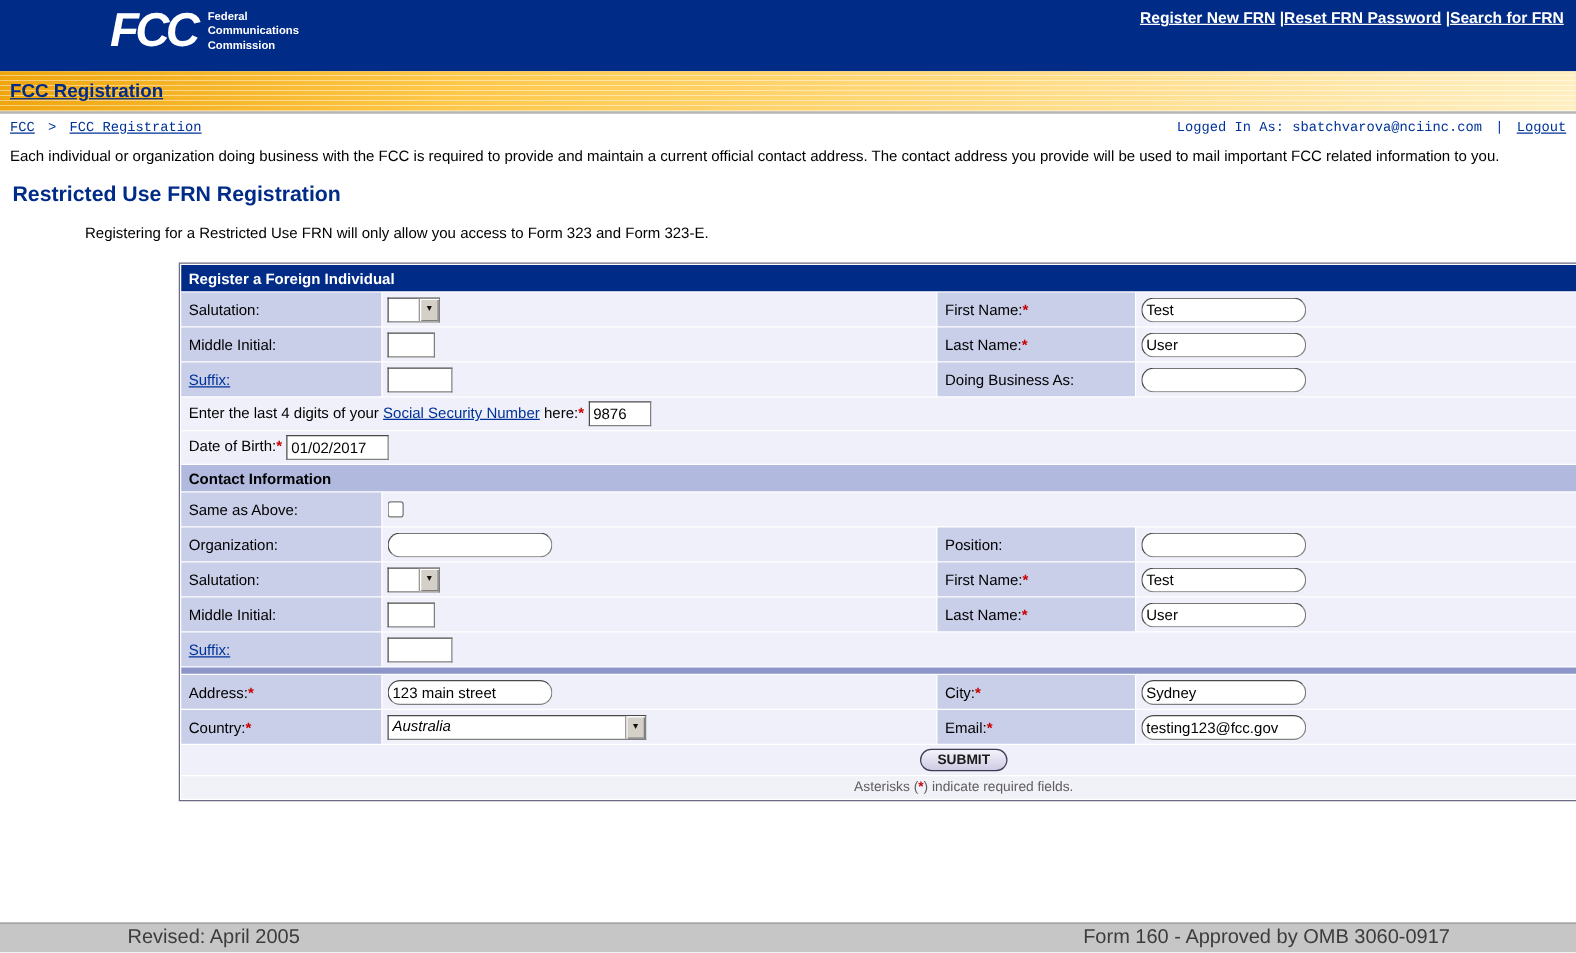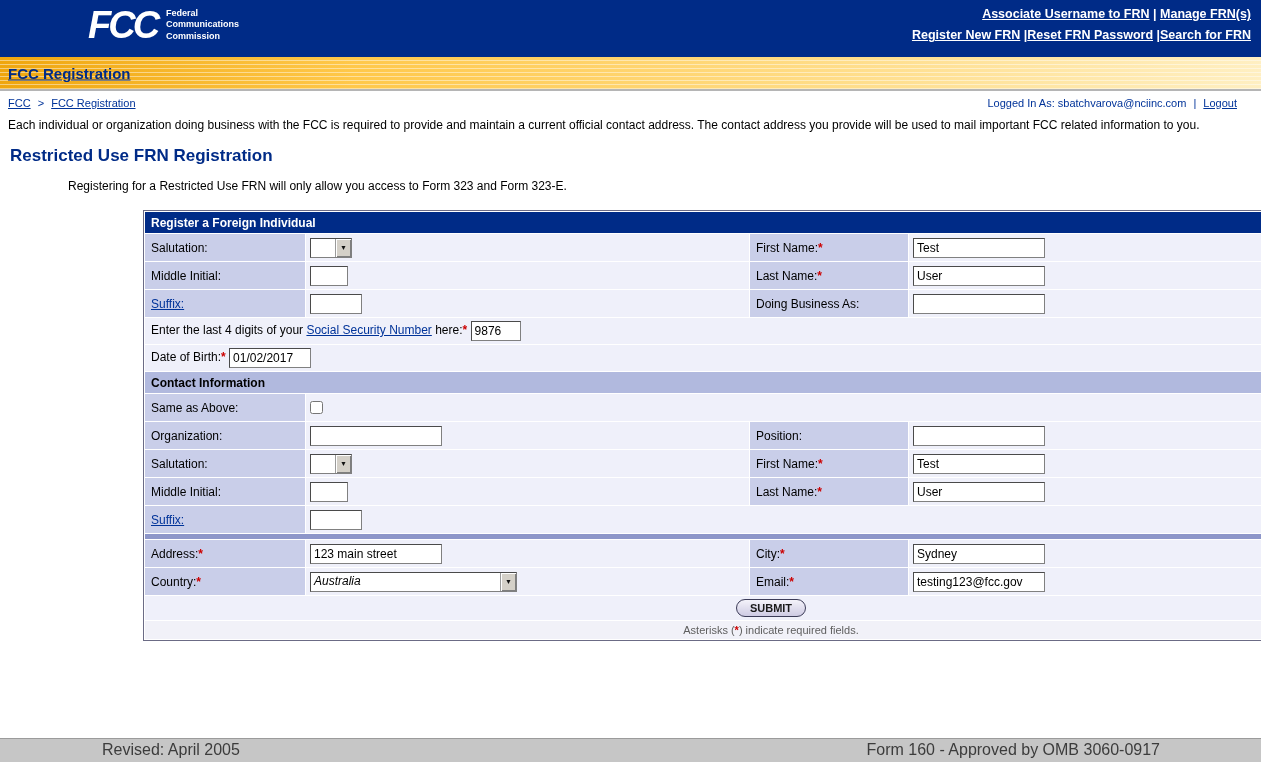--- a/index.html
+++ b/index.html
@@ -18,21 +18,21 @@
   .hdr-links .pipe{color:#fff;text-decoration:none;}
 
   
   .banner{height:32px;position:relative;border-bottom:2px solid #b5b5b5;
     background:
       repeating-linear-gradient(0deg, rgba(255,255,255,.45) 0 1px, rgba(255,255,255,0) 1px 4px),
       linear-gradient(90deg,#EFA60E 0%,#FFC84A 28%,#FFDC86 65%,#FFEFC2 100%);}
   .banner a{position:absolute;left:8px;top:50%;transform:translateY(-50%);color:#002B87;font-size:15px;font-weight:bold;text-decoration:underline;cursor:pointer;}
 
   
-  .crumbbar{display:flex;justify-content:space-between;align-items:flex-end;padding:6px 24px 4px 8px;font-size:11px;color:#003399;}
+  .crumbbar{display:flex;justify-content:space-between;align-items:flex-end;padding:6px 8px 4px 8px;font-size:11px;color:#003399;font-family:Liberation Mono, monospace;}
   .crumbbar a{color:#003399;text-decoration:underline;cursor:pointer;}
   .crumbbar .sep{margin:0 4px;color:#003399;}
   .crumbbar .pipe{margin:0 4px;}
 
   
   .intro{padding:5px 8px 0 8px;line-height:1.25;max-width:1250px;}
   .page-title{color:#002B87;font-size:17px;font-weight:bold;margin:13px 0 0 10px;}
   .page-sub{margin:13px 0 0 68px;}
 
   
@@ -46,21 +46,21 @@
   td.fullfld{background:#EFF0FA;padding:3px 6px;height:20px;}
   td.divider{background:#8D96C9;height:5px;padding:0;font-size:1px;line-height:1px;}
   td.submit-row{background:#EFF0FA;text-align:center;padding:3px;}
   td.note-row{background:#F1F1F8;text-align:center;padding:3px;color:#5e5e5e;font-size:11px;}
   .req{color:#CC0000;font-weight:bold;}
   .lnk{color:#003399;text-decoration:underline;cursor:pointer;}
 
   
   .ti{height:16px;border:1px solid #808080;border-top-color:#4a4a4a;border-left-color:#4a4a4a;
       font:12px "Liberation Sans",sans-serif;padding:1px 3px;background:#fff;vertical-align:middle;}
-  .w-std{width:124px;}
+  .w-std{width:124px;border-radius:10px;}
   .w-mi{width:30px;}
   .w-suffix{width:44px;}
   .w-ssn{width:42px;}
   .w-dob{width:74px;}
 
   
   .sel{display:inline-flex;border:1px solid #808080;border-top-color:#4a4a4a;border-left-color:#4a4a4a;
        background:#fff;height:18px;vertical-align:middle;cursor:pointer;}
   .sel-val{flex:1;font-size:12px;padding:1px 3px;white-space:nowrap;overflow:hidden;font-style:italic;}
   .sel-btn{width:15px;background:#D4D0C8;border-left:1px solid #9a9a9a;display:flex;align-items:center;justify-content:center;font-size:7px;color:#111;box-shadow:inset 1px 1px 0 #fff, inset -1px -1px 0 #7e7e7e;}
@@ -83,25 +83,20 @@
   <div class="logo">
     <span class="logo-fcc">FCC</span>
     <span class="logo-sub">
       <span>Federal</span><br>
       <span>Communications</span><br>
       <span>Commission</span>
     </span>
   </div>
   <div class="hdr-links">
     <div class="lrow">
-      <a>Associate Username to FRN</a>
-      <span class="pipe">|</span>
-      <a>Manage FRN(s)</a>
-    </div>
-    <div class="lrow">
       <a>Register New FRN</a>
       <span class="pipe">|</span><a>Reset FRN Password</a>
       <span class="pipe">|</span><a>Search for FRN</a>
     </div>
   </div>
 </div>
 
 <div class="banner">
   <a>FCC Registration</a>
 </div>

